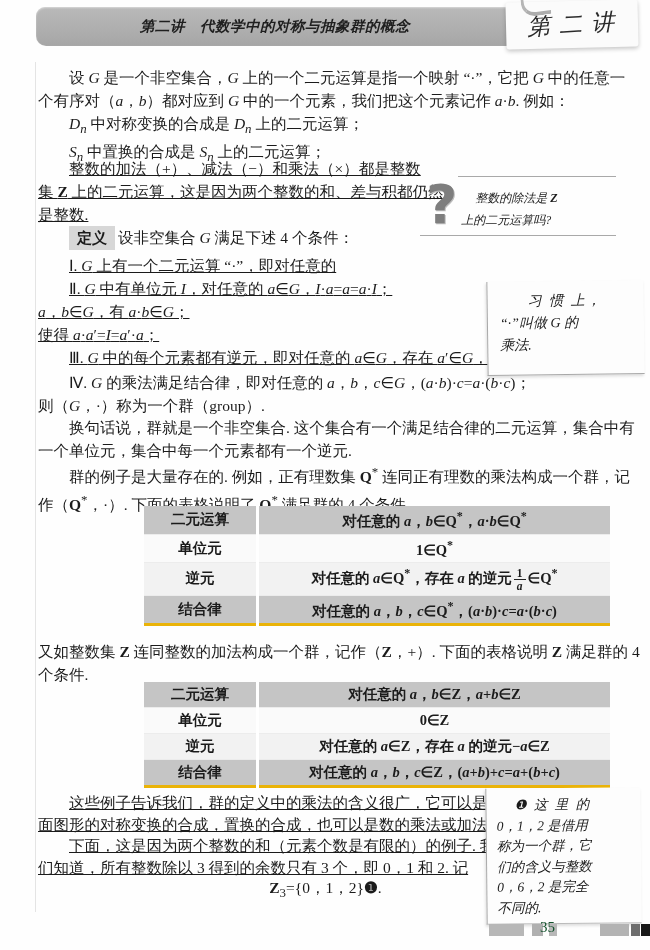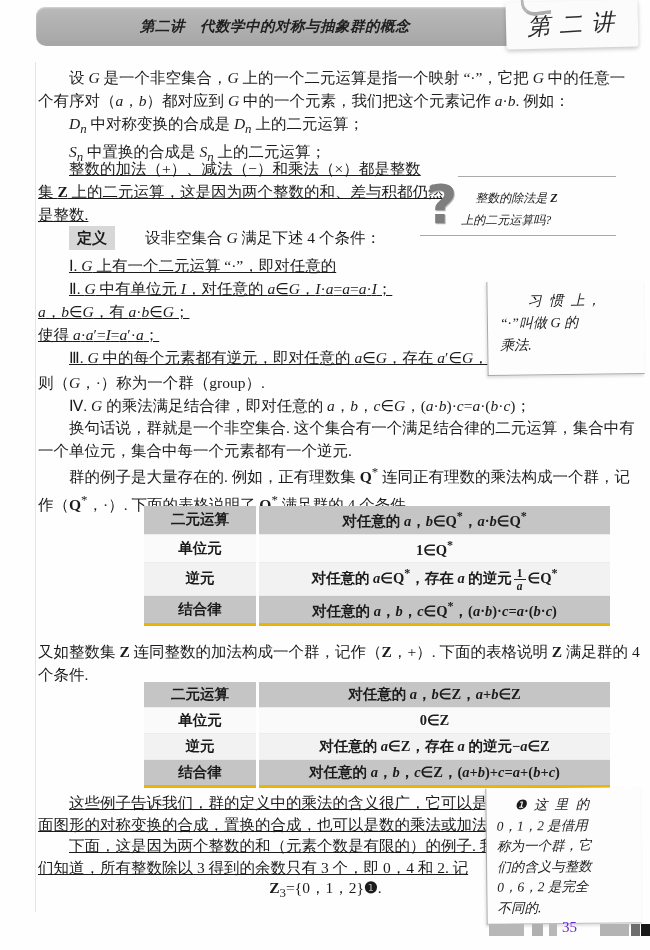--- a/index.html
+++ b/index.html
@@ -25,21 +25,21 @@
 
   
   .tblock{position:absolute;left:38px;width:578px;font-size:15.5px;line-height:23px;white-space:nowrap;}
   .tblock.narrow{width:430px;text-decoration:underline;}
   .ln{height:inherit;}
   .ind{padding-left:31px;}
   i{font-family:"Liberation Serif",serif;}
   b{font-weight:bold;}
 
   .def-label{display:inline-block;background:#d7d7d7;font-family:"Liberation Sans",sans-serif;
-             font-weight:bold;font-size:15px;padding:0 8px 1px;margin-right:30px;}
+             font-weight:bold;font-size:15px;padding:0 8px 1px;margin-right:3px;}
 
   
   .q-note{position:absolute;left:420px;top:176px;width:196px;}
   .q-rule{height:1px;background:#a9a9a9;}
   .q-rule.top{margin-left:38px;}
   .q-body{display:flex;align-items:flex-start;padding:2px 0 4px;}
   .q-mark{font-family:"DejaVu Sans",sans-serif;font-weight:bold;font-size:54px;line-height:52px;
           color:#7e7e7e;margin:0 4px 0 6px;text-shadow:1px 1px 0 #bdbdbd;}
   .q-text{font-size:12px;line-height:22px;font-style:italic;padding-top:8px;white-space:nowrap;}
   .q-l1{padding-left:14px;}
@@ -73,21 +73,21 @@
   .formula{position:absolute;left:38px;top:878px;width:575px;text-align:center;
            font-size:15.5px;}
   .fnum{font-weight:bold;}
 
   
   .footer{position:absolute;left:0;top:922px;width:650px;height:16px;}
   .f-el{position:absolute;top:2px;height:12px;}
   .f-bar1{left:489px;width:35px;background:#b7b7b7;}
   .f-sq1{left:532px;width:11px;background:#b0b0b0;}
   .f-sq2{left:549px;width:8px;background:#b8b8b8;}
-  .f-num{left:562px;top:-3px;height:auto;font-size:15px;color:#6d28d9;font-family:"Liberation Serif",serif;}
+  .f-num{left:540px;top:-3px;height:auto;font-size:15px;color:#14532d;font-family:"Liberation Serif",serif;}
   .f-bar2{left:600px;width:29px;background:#b3b3b3;}
   .f-sq3{left:631px;width:9px;background:#6d6d6d;}
   .f-sq4{left:641px;width:9px;background:#181818;}
 </style>
 </head>
 <body>
 
 <div class="page">
 
   <div class="gutter-line"></div>
@@ -139,22 +139,22 @@
     <div class="ln ind">Ⅲ. <i>G</i> 中的每个元素都有逆元，即对任意的 <i>a</i>∈<i>G</i>，存在 <i>a</i>′∈<i>G</i>，</div>
   </div>
 
   <div class="side-card habit-card">
     <div class="habit-l0">习 惯 上，</div>
     <div>“·”叫做 <i>G</i> 的</div>
     <div>乘法.</div>
   </div>
 
   <div class="tblock" style="top:371px">
+    <div class="ln ind">Ⅳ. <i>G</i> 的乘法满足结合律，即对任意的 <i>a</i>，<i>b</i>，<i>c</i>∈<i>G</i>，(<i>a</i>·<i>b</i>)·<i>c</i>=<i>a</i>·(<i>b</i>·<i>c</i>)；</div>
     <div class="ln">则（<i>G</i>，·）称为一个群（group）.</div>
-    <div class="ln ind">Ⅳ. <i>G</i> 的乘法满足结合律，即对任意的 <i>a</i>，<i>b</i>，<i>c</i>∈<i>G</i>，(<i>a</i>·<i>b</i>)·<i>c</i>=<i>a</i>·(<i>b</i>·<i>c</i>)；</div>
   </div>
 
   <div class="tblock" style="top:416px">
     <div class="ln ind">换句话说，群就是一个非空集合. 这个集合有一个满足结合律的二元运算，集合中有</div>
     <div class="ln">一个单位元，集合中每一个元素都有一个逆元.</div>
   </div>
 
   <div class="tblock" style="top:460px">
     <div class="ln ind">群的例子是大量存在的. 例如，正有理数集 <b>Q</b><sup>*</sup> 连同正有理数的乘法构成一个群，记</div>
     <div class="ln">作（<b>Q</b><sup>*</sup>，·）. 下面的表格说明了 <b>Q</b><sup>*</sup> 满足群的 4 个条件.</div>
@@ -204,21 +204,21 @@
       <td class="lbl">结合律</td>
       <td class="cnt">对任意的 <i>a</i>，<i>b</i>，<i>c</i>∈<b>Z</b>，(<i>a</i>+<i>b</i>)+<i>c</i>=<i>a</i>+(<i>b</i>+<i>c</i>)</td>
     </tr>
   </tbody>
     </table>
 
   <div class="tblock narrow" style="top:792px;line-height:21.5px">
     <div class="ln ind">这些例子告诉我们，群的定义中的乘法的含义很广，它可以是平</div>
     <div class="ln">面图形的对称变换的合成，置换的合成，也可以是数的乘法或加法.</div>
     <div class="ln ind">下面，这是因为两个整数的和（元素个数是有限的）的例子. 我</div>
-    <div class="ln">们知道，所有整数除以 3 得到的余数只有 3 个，即 0，4 和 2. 记</div>
+    <div class="ln">们知道，所有整数除以 3 得到的余数只有 3 个，即 0，1 和 2. 记</div>
   </div>
 
   <div class="formula"><b>Z</b><sub>3</sub>={0，1，2}<span class="fnum">❶</span>.</div>
 
   <div class="side-card footnote-card">
     <div class="fn-l0">❶ 这 里 的</div>
     <div>0，1，2 是借用</div>
     <div>称为一个群，它</div>
     <div>们的含义与整数</div>
     <div>0，6，2 是完全</div>

